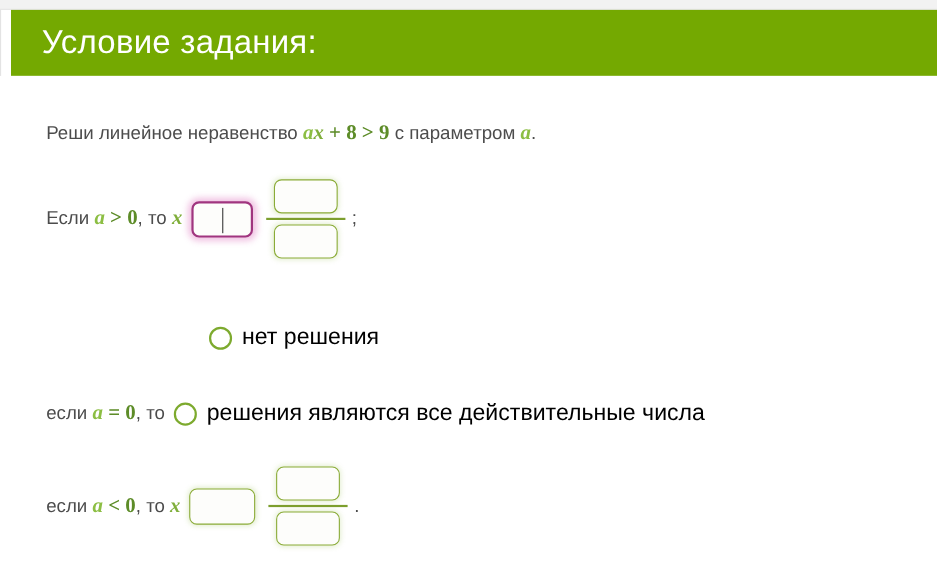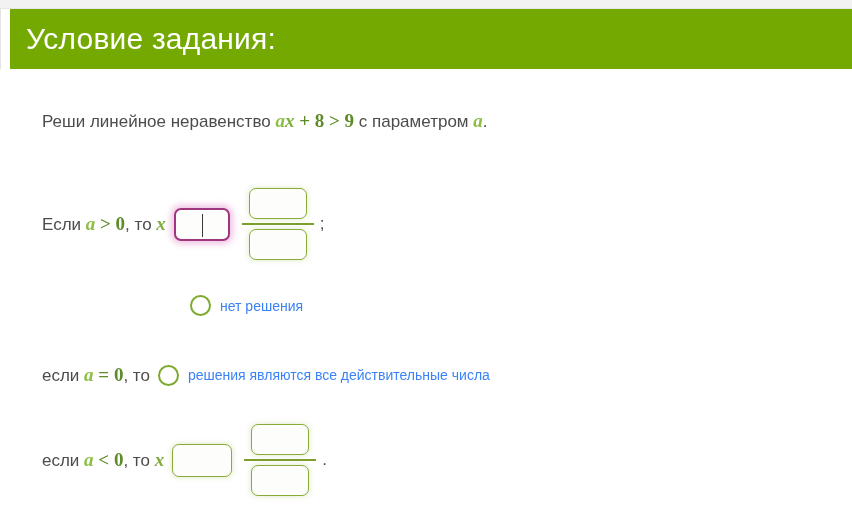--- a/index.html
+++ b/index.html
@@ -40,21 +40,21 @@
   .header-bar {
     position: absolute;
     left: 10px;
     top: 9px;
     width: 842px;
     height: 60px;
     background: #74a901;
     display: flex;
     align-items: center;
     box-sizing: border-box;
-    padding-left: 16px;
+    padding-left: 28px;
   }
   .header-title {
     color: #ffffff;
     font-size: 30px;
     font-weight: 400;
     letter-spacing: 0.2px;
     line-height: 1;
   }
 
   
@@ -166,22 +166,22 @@
   .radio {
     box-sizing: border-box;
     width: 21px;
     height: 21px;
     border: 2px solid #7daa2e;
     border-radius: 50%;
     background: #ffffff;
     flex: none;
   }
   .radio-label {
-    font-size: 14px;
-    color: #3b82f6;
+    font-size: 21px;
+    color: #000000;
     margin-left: 9px;
   }
 </style>
 </head>
 <body>
 
 <div id="page">
 
   <div class="top-strip"></div>
   <div class="left-rule"></div>
@@ -196,21 +196,21 @@
       <span>Реши линейное неравенство</span>
       <span class="m m-var">a</span><span class="m m-x">x</span>
       <span class="m m-op">+</span>
       <span class="m m-num">8</span>
       <span class="m m-op">&gt;</span>
       <span class="m m-num">9</span>
       <span>с параметром</span>
       <span class="m m-var">a</span><span class="punct">.</span>
     </div>
 
-    <div class="row" style="left:42px; top:119px;">
+    <div class="row" style="left:42px; top:94px;">
       <span class="row-label">
         <span>Если</span>
         <span class="m m-var">a</span>
         <span class="m m-op">&gt;</span>
         <span class="m m-num">0</span><span>, то</span>
         <span class="m m-x">x</span>
       </span>
 
       <span class="op-box focused">
         <span class="caret"></span>

